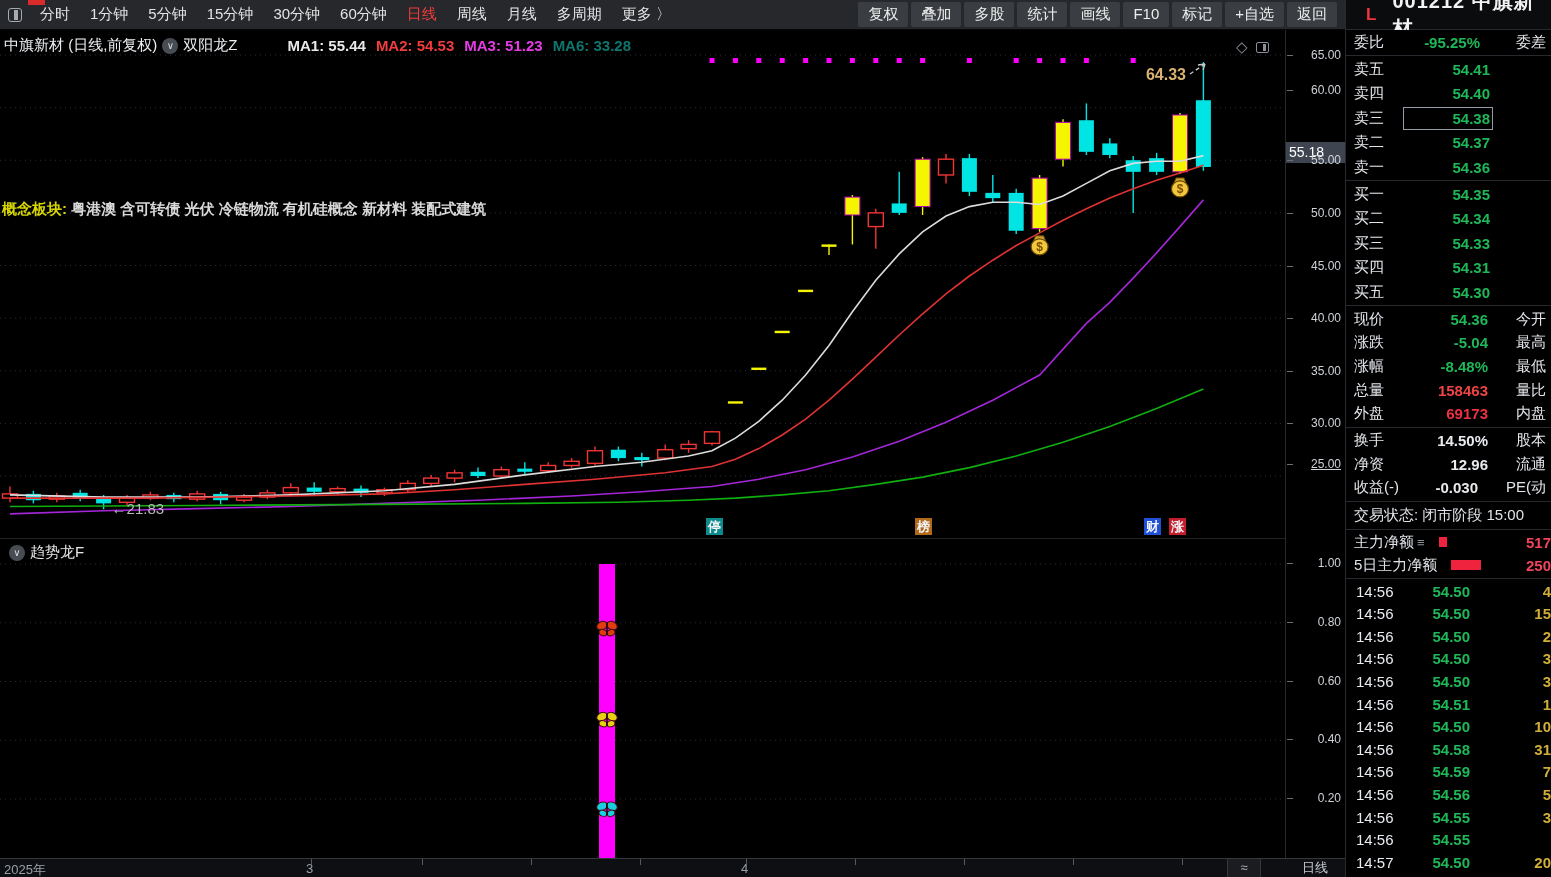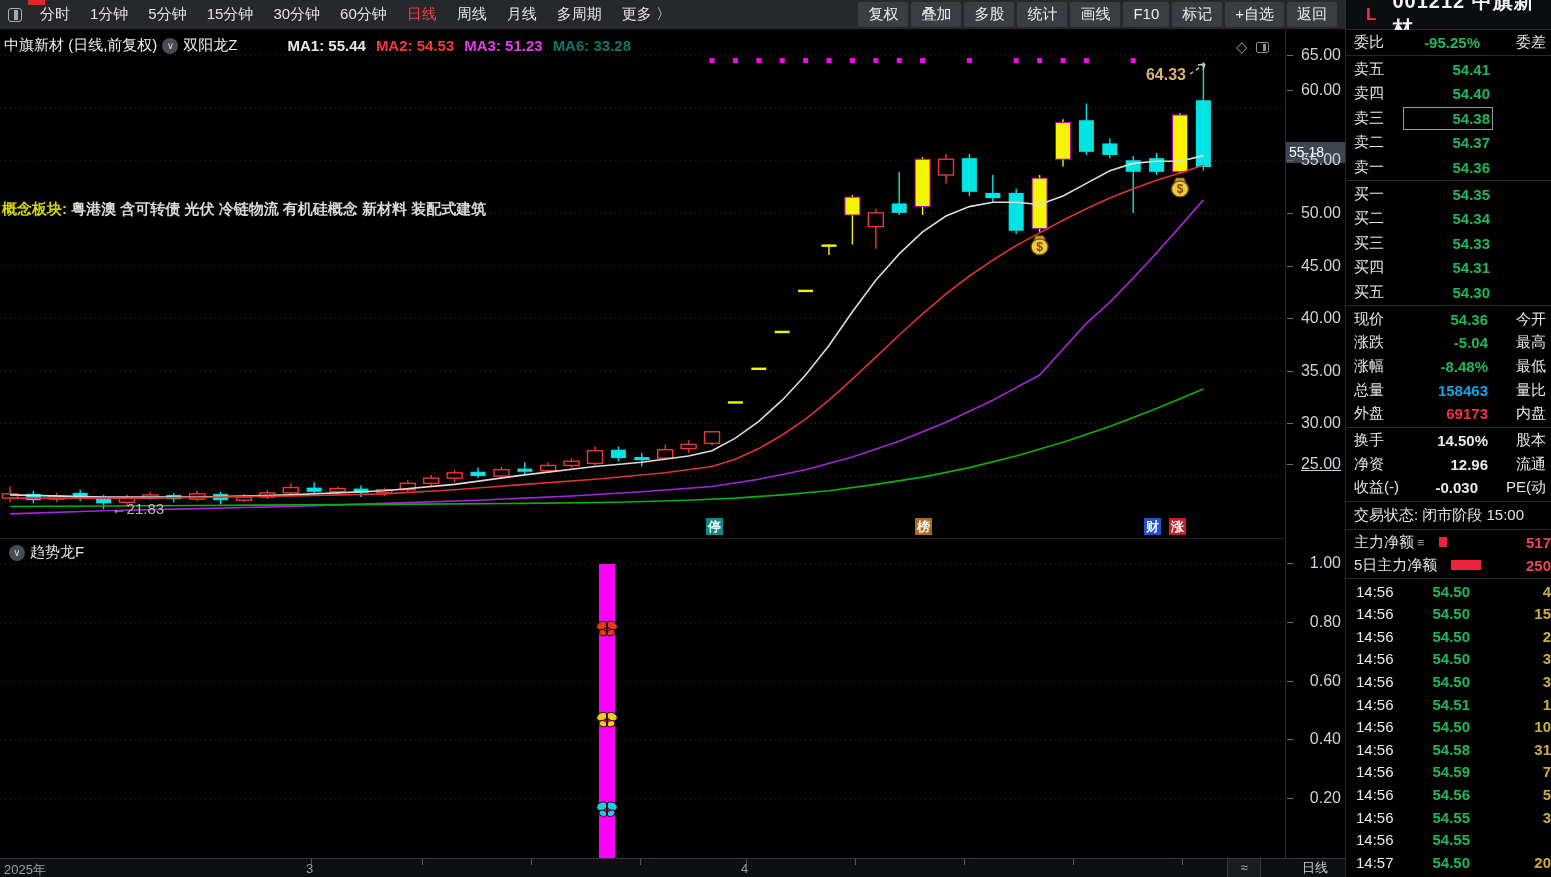--- a/index.html
+++ b/index.html
@@ -48,21 +48,21 @@
   .concept{position:absolute;left:2px;top:170px;font-size:15px;font-weight:bold;white-space:nowrap;}
   .clabel{color:#d8d800;}
   .ctext{color:#d8d8d8;}
 
   .badge{position:absolute;width:17px;height:17px;color:#f2f4f8;font-size:13px;text-align:center;
          line-height:17px;font-weight:bold;cursor:pointer;top:488px;}
 
   
   .main-axis{position:absolute;left:1285px;top:0;width:60px;height:508px;border-left:1px solid #26292e;}
   .sub-axis{position:absolute;left:1285px;top:508px;width:60px;height:320px;border-left:1px solid #26292e;}
-  .axis-label{position:absolute;left:0;right:4px;text-align:right;font-size:16px;color:#cfd2d8;height:16px;line-height:16px;}
+  .axis-label{position:absolute;left:0;right:4px;text-align:right;font-size:12px;color:#cfd2d8;height:16px;line-height:16px;}
   .axis-label::before{content:"";position:absolute;left:1px;top:8px;width:6px;height:1px;background:#6e7076;}
   .pmarker{position:absolute;left:0;width:60px;top:112px;height:21px;background:#3e4450;color:#ffffff;
            font-size:14px;line-height:21px;padding-left:3px;}
 
   
   .sub-area{position:absolute;left:0;top:508px;width:1285px;height:320px;border-top:1px solid #202227;}
   .sub-header{position:absolute;left:4px;top:4px;display:flex;align-items:center;font-size:15px;color:#e8e8e8;}
 
   
   .bottom-bar{position:absolute;left:0;top:828px;width:1345px;height:19px;background:#0e0f12;
@@ -80,21 +80,21 @@
   .sep{height:1px;background:#26292e;margin:1px 0;}
   .qrow{display:flex;align-items:center;height:24.4px;font-size:15px;}
   .ql{padding-left:8px;color:#e2e5ea;width:60px;white-space:nowrap;}
   .qv{width:78px;text-align:right;font-weight:bold;white-space:nowrap;}
   .weibi .qv{width:74px;}
   .ql2{margin-left:auto;padding-right:5px;color:#e2e5ea;white-space:nowrap;}
   .lvl .qv{width:84px;}
   .srow{height:23.7px;gap:28px;}
   .srow .qv{width:82px;}
   .green{color:#1fb858;}
-  .yellow{color:#0ea5e9;}
+  .yellow{color:#ef4444;}
   .red{color:#ef3146;}
   .white{color:#e8eaee;}
   .selected{outline:1px solid #959ca8;outline-offset:2px;}
   .status-row{height:25px;font-size:15px;color:#dfe3e8;padding-left:8px;display:flex;align-items:center;white-space:nowrap;}
   .frow{display:flex;align-items:center;height:23px;font-size:15px;color:#dfe3e8;white-space:nowrap;}
   .flabel{padding-left:8px;}
   .ficon{color:#8a9098;margin-left:3px;font-size:13px;}
   .fbar{height:10px;background:#f0233e;margin-left:14px;}
   .fval{margin-left:auto;color:#f0435c;font-weight:bold;}
   .trow{display:flex;height:22.6px;font-size:15px;align-items:center;}

